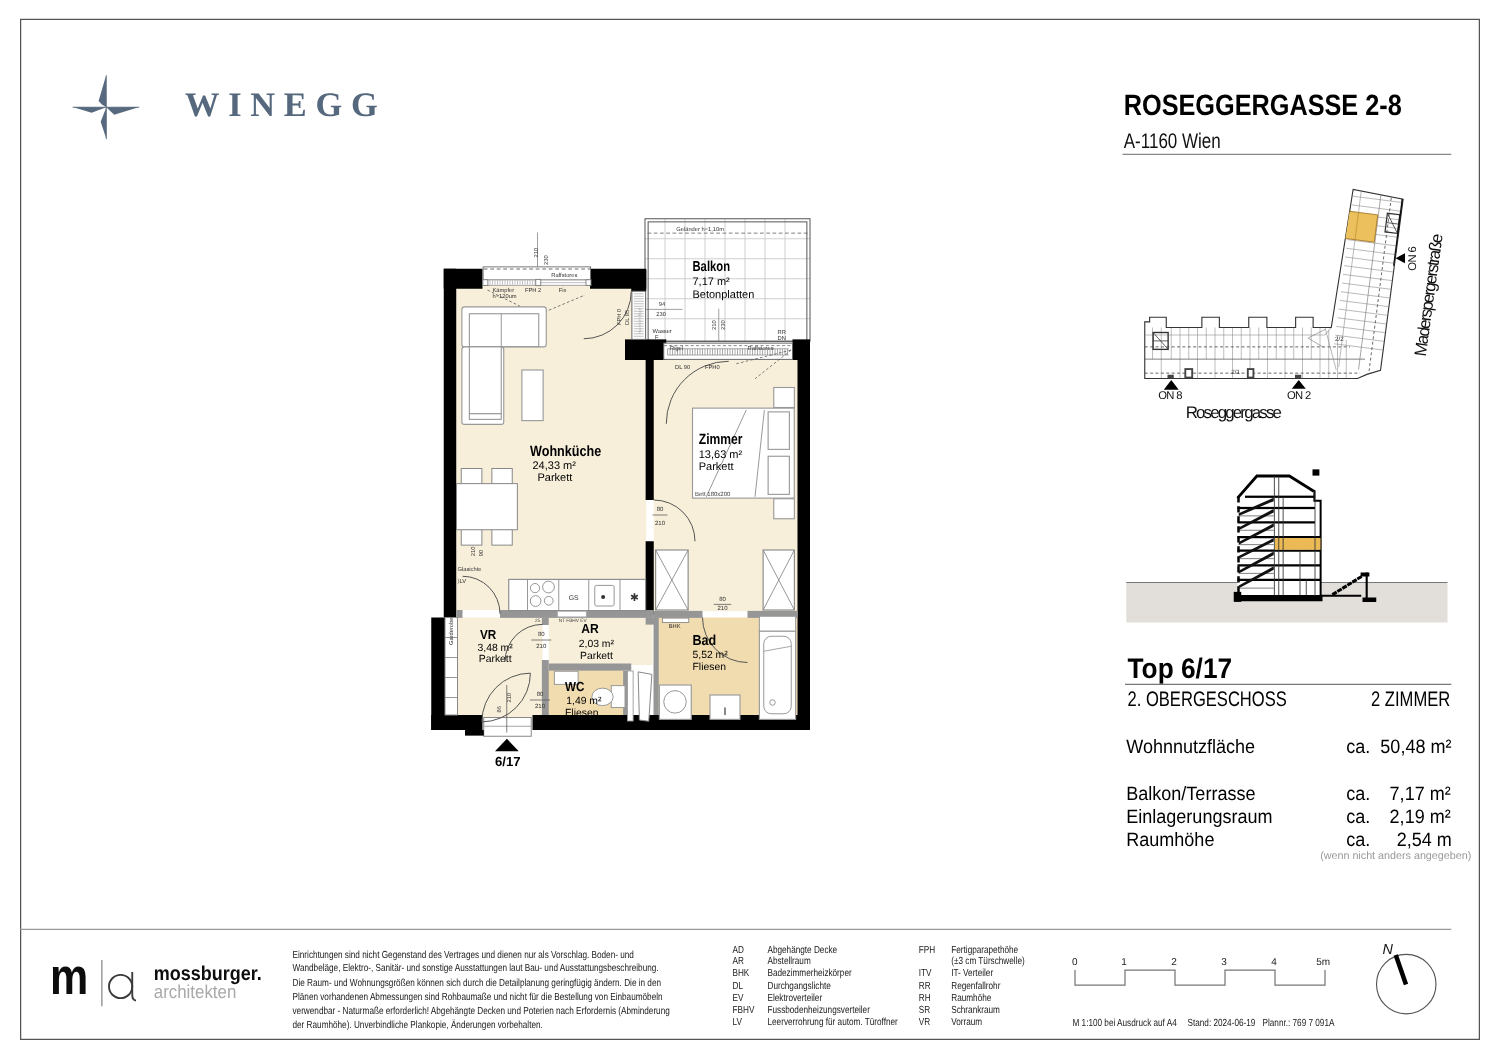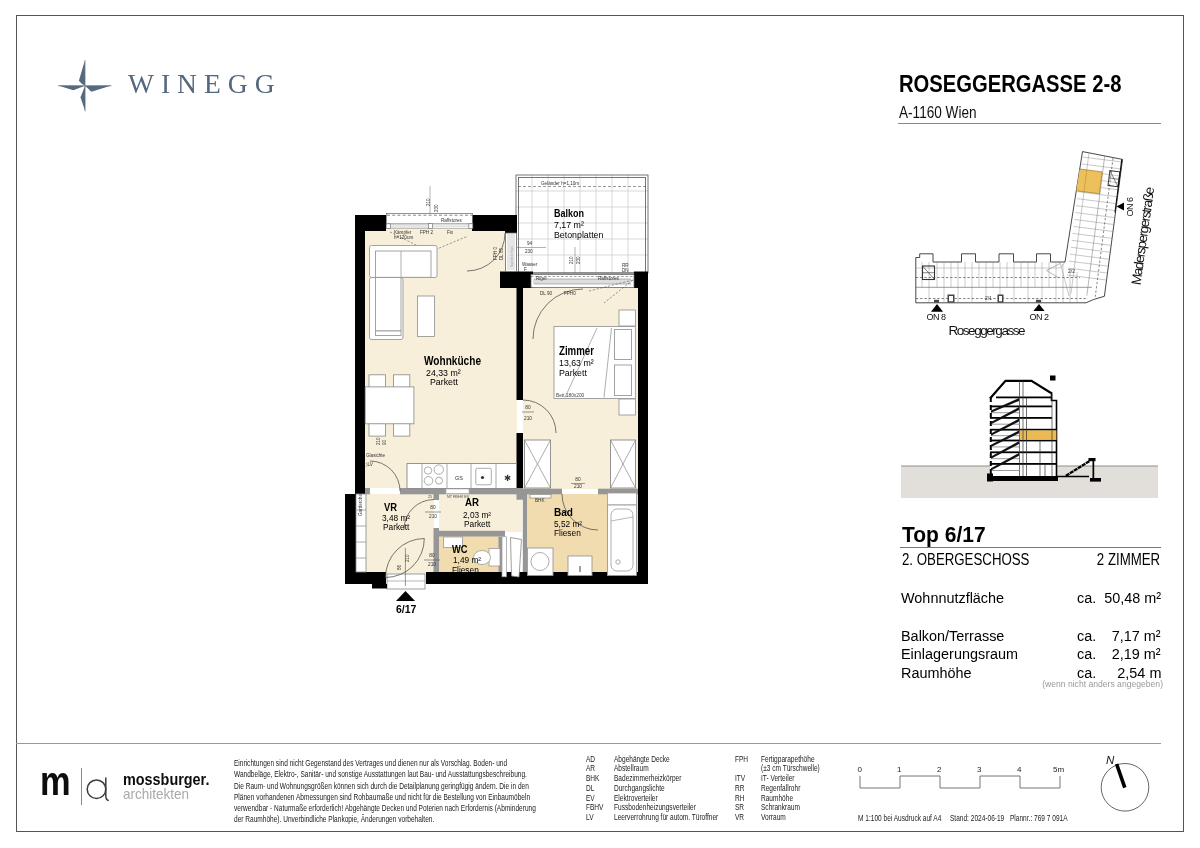--- a/index.html
+++ b/index.html
@@ -2,38 +2,38 @@
 <html><head>
 <meta charset="utf-8">
 <style>
 html,body{margin:0;padding:0;background:#fff;}
 *{box-sizing:border-box;}
 .page{position:relative;width:1200px;height:848px;background:#fff;font-family:"Liberation Sans",sans-serif;overflow:hidden;}
 .abs{position:absolute;}
 .frame{left:16px;top:15px;width:1168px;height:817px;border:1px solid #555;}
 
 .winlogo{left:57px;top:58px;}
-.wintext{left:128px;top:70px;font-family:"Liberation Serif",serif;font-weight:normal;font-size:27.5px;letter-spacing:7px;color:#55687d;line-height:1;text-align:center;}
+.wintext{left:148px;top:70px;font-family:"Liberation Serif",serif;font-weight:bold;font-size:27.5px;letter-spacing:7px;color:#55687d;line-height:1;text-align:center;}
 .cxl{transform:scaleX(.79);transform-origin:0 0;}
 .cxr{transform:scaleX(.79);transform-origin:100% 0;}
 .h1{left:899px;top:72px;font-size:23.5px;font-weight:bold;color:#000;line-height:1.1;transform:scaleX(.86);transform-origin:0 0;white-space:nowrap;}
 .h2{left:899px;top:103.5px;font-size:17px;color:#111;line-height:1;transform:scaleX(.8);transform-origin:0 0;}
 .hline{left:898px;top:123px;width:263px;height:0;border-top:1px solid #888;}
 
 .top617{left:902px;top:523.5px;font-size:22.6px;font-weight:bold;line-height:1;transform:scaleX(.93);transform-origin:0 0;white-space:nowrap;}
 .topline{left:900px;top:547px;width:261px;border-top:1px solid #777;}
 .og{left:902px;top:551.5px;font-size:16.8px;line-height:1;}
 .zi{right:39.5px;top:551.5px;font-size:16.8px;line-height:1;}
 .row{font-size:15.5px;color:#000;white-space:nowrap;line-height:1;}
 .rx{transform:scaleX(.93);transform-origin:0 0;}
 .rxr{transform:scaleX(.93);transform-origin:100% 0;}
 .lbl{left:901px;}
 .ca{left:1077px;}
 .val{right:39px;text-align:right;}
-.wnote{right:37px;top:679px;font-size:8.6px;color:#999;white-space:nowrap;}
+.wnote{right:23px;top:679px;font-size:8.6px;color:#999;white-space:nowrap;}
 
 .fline{left:16px;top:743px;width:1145px;border-top:1px solid #999;}
 .ma-m{left:40px;top:761px;font-size:41px;font-weight:bold;color:#0d0d0d;line-height:1;transform:scaleX(.84);transform-origin:0 0;}
 .ma-bar{left:81px;top:767.5px;width:1.2px;height:37px;background:#888;}
 .ma-t1{left:123px;top:772.4px;font-size:16px;font-weight:bold;color:#0d0d0d;line-height:1;transform:scaleX(.9);transform-origin:0 0;white-space:nowrap;}
 .ma-t2{left:123px;top:785.6px;font-size:15px;color:#a9a9a9;line-height:1;transform:scaleX(.9);transform-origin:0 0;white-space:nowrap;}
 .legal{left:234px;top:758px;font-size:8.2px;line-height:11.3px;color:#1a1a1a;transform:scaleX(.8);transform-origin:0 0;white-space:nowrap;}
 .leg{font-size:8.2px;line-height:9.75px;color:#1a1a1a;transform:scaleX(.8);transform-origin:0 0;white-space:nowrap;}
 .sctext{font-size:8.2px;color:#222;top:814px;transform:scaleX(.8);transform-origin:0 0;white-space:nowrap;}
 </style>

